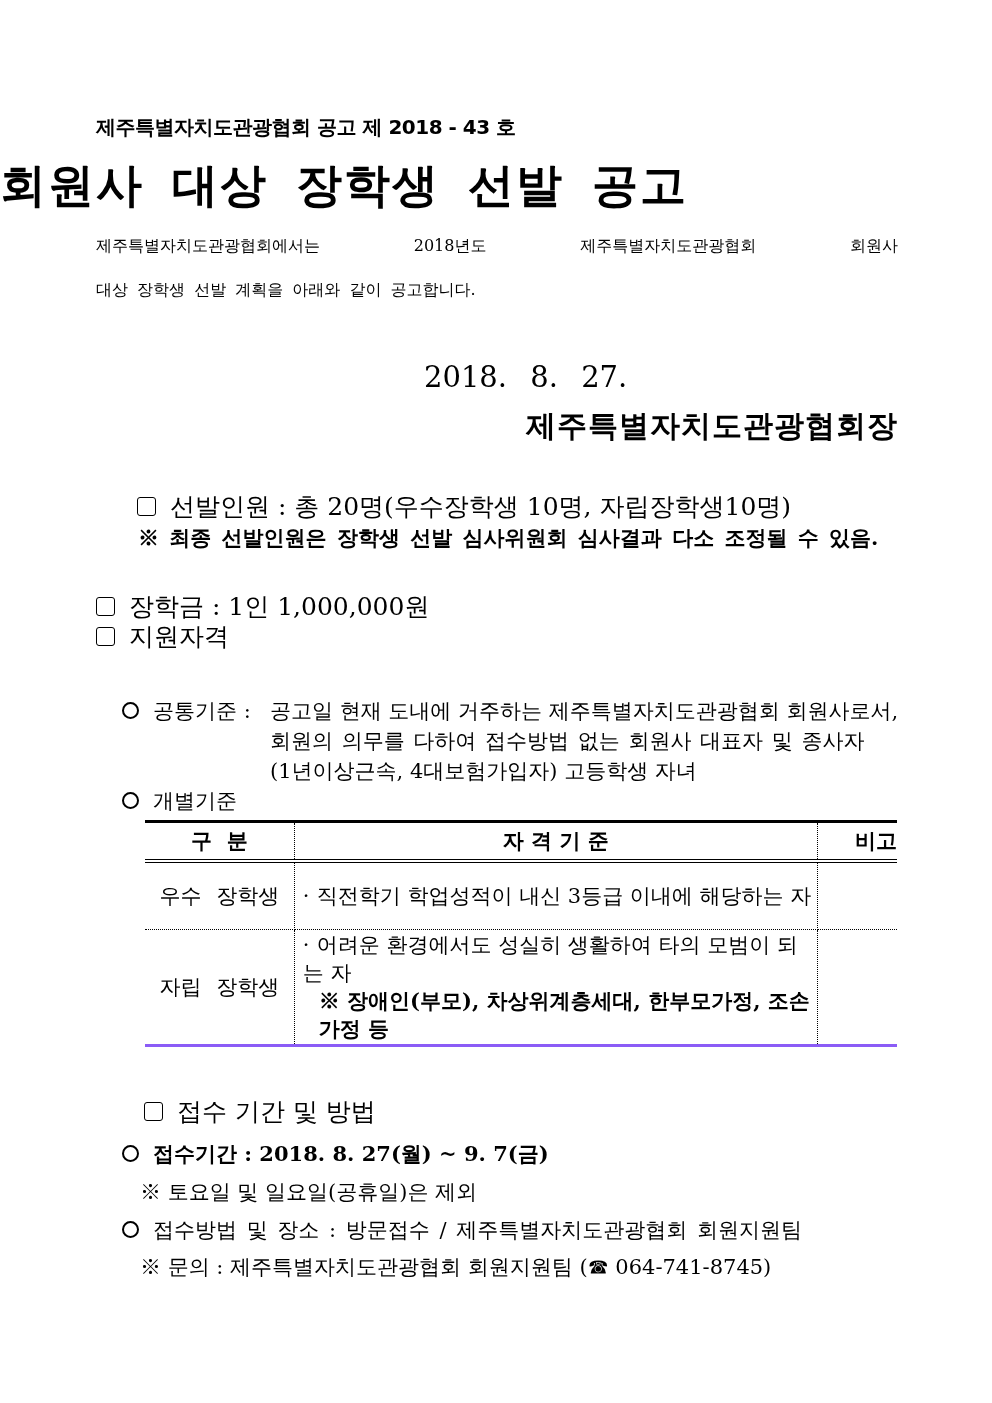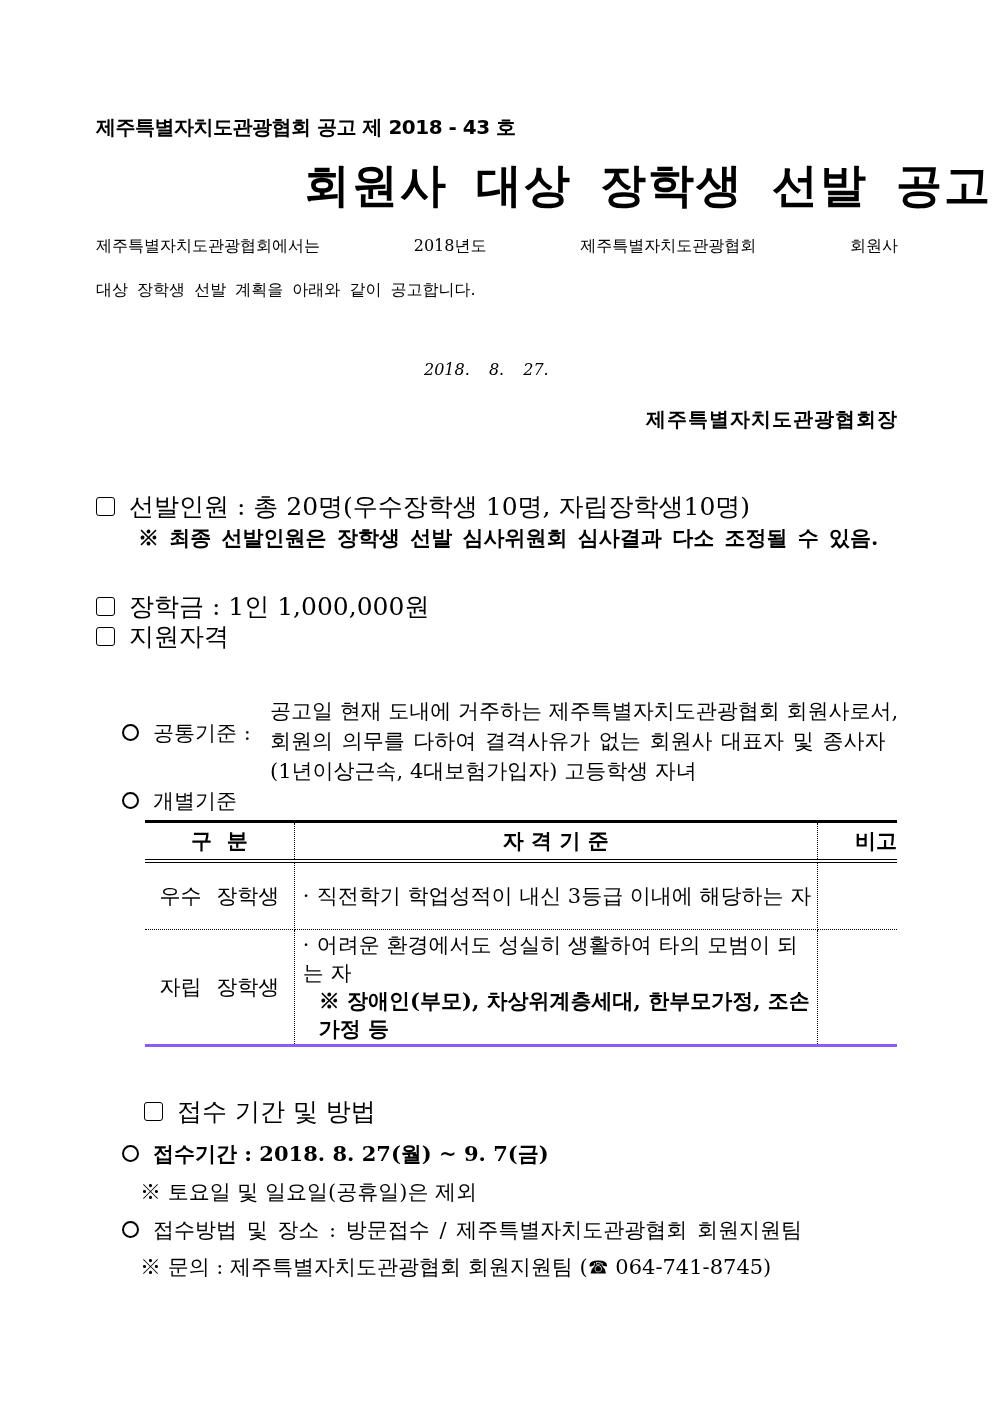--- a/index.html
+++ b/index.html
@@ -4,47 +4,47 @@
 <style>
   html, body { margin: 0; padding: 0; background: #ffffff; }
   body {
     width: 992px; height: 1403px; position: relative; overflow: hidden;
     color: #000; font-family: "DejaVu Serif", "Liberation Serif", serif;
   }
   .abs { position: absolute; white-space: nowrap; }
   .sans-bold { font-family: "DejaVu Sans", "Liberation Sans", sans-serif; font-weight: bold; }
 
   #doc-number { left: 96px; top: 114px; font-size: 20px; letter-spacing: -0.5px; }
-  #doc-title { left: 0; width: 992px; text-align: right; top: 155px; font-size: 46px; letter-spacing: 2px; word-spacing: 10px; }
+  #doc-title { left: 0; width: 992px; text-align: left; top: 155px; font-size: 46px; letter-spacing: 2px; word-spacing: 10px; }
 
   .intro { left: 96px; width: 802px; font-size: 16px; }
   #intro-1 { top: 236px; text-align-last: justify; text-align: justify; }
   #intro-2 { top: 280px; word-spacing: 4px; }
 
-  #date { left: 424px; top: 360px; font-size: 16px; word-spacing: 14px; font-style: italic; }
-  #issuer { right: 94px; top: 406px; font-size: 20px; font-weight: bold; letter-spacing: 1px; }
+  #date { left: 424px; top: 360px; font-size: 29px; word-spacing: 14px; }
+  #issuer { right: 94px; top: 406px; font-size: 30px; font-weight: bold; letter-spacing: 1px; }
 
   .sec { left: 96px; font-size: 25px; }
   .box {
     display: inline-block; width: 17px; height: 17px; border: 1.6px solid #000;
     border-radius: 3px; vertical-align: middle; margin-right: 14px; position: relative; top: -2px;
   }
   .circ {
     display: inline-block; width: 13px; height: 13px; border: 2px solid #000; border-radius: 50%;
     vertical-align: middle; margin-right: 14px; position: relative; top: -2px;
   }
   .note { font-size: 21px; }
   .sub { font-size: 21px; }
 
-  #sec1 { top: 490px; }
+  #sec1 { top: 490px; margin-left: 41px; }
   #sec1-note { left: 138px; top: 524px; font-weight: bold; word-spacing: 3px; }
   #sec2 { top: 590px; }
   #sec3 { top: 620px; }
 
-  #common-label { left: 122px; top: 719px; }
+  #common-label { left: 122px; top: 697px; }
   .common-line { left: 270px; font-size: 21px; }
   #common-1 { left: 256px; top: 697px; }
   #common-2 { top: 727px; word-spacing: 2px; }
   #common-3 { top: 757px; }
   #indiv-label { left: 122px; top: 787px; }
 
   
   #criteria-table {
     position: absolute; left: 145px; top: 820px; width: 752px; border-collapse: collapse;
     font-size: 21px;
@@ -93,21 +93,21 @@
 </div>
 
 <div class="abs sec" id="sec3">
   <span class="box"></span><span>지원자격</span>
 </div>
 
 <div class="abs sub" id="common-label">
   <span class="circ"></span><span>공통기준 :</span>
 </div>
 <div class="abs common-line" id="common-1" style="left:270px">공고일 현재 도내에 거주하는 제주특별자치도관광협회 회원사로서,</div>
-<div class="abs common-line" id="common-2">회원의 의무를 다하여 결격사유가 없는 회원사 대표자 및 종사자</div>
+<div class="abs common-line" id="common-2">회원의 의무를 다하여 접수방법 없는 회원사 대표자 및 종사자</div>
 <div class="abs common-line" id="common-3">(1년이상근속, 4대보험가입자) 고등학생 자녀</div>
 
 <div class="abs sub" id="indiv-label">
   <span class="circ"></span><span>개별기준</span>
 </div>
 
 <table id="criteria-table">
   <thead>
     <tr>
       <th class="c1" style="white-space:pre">구  분</th>

